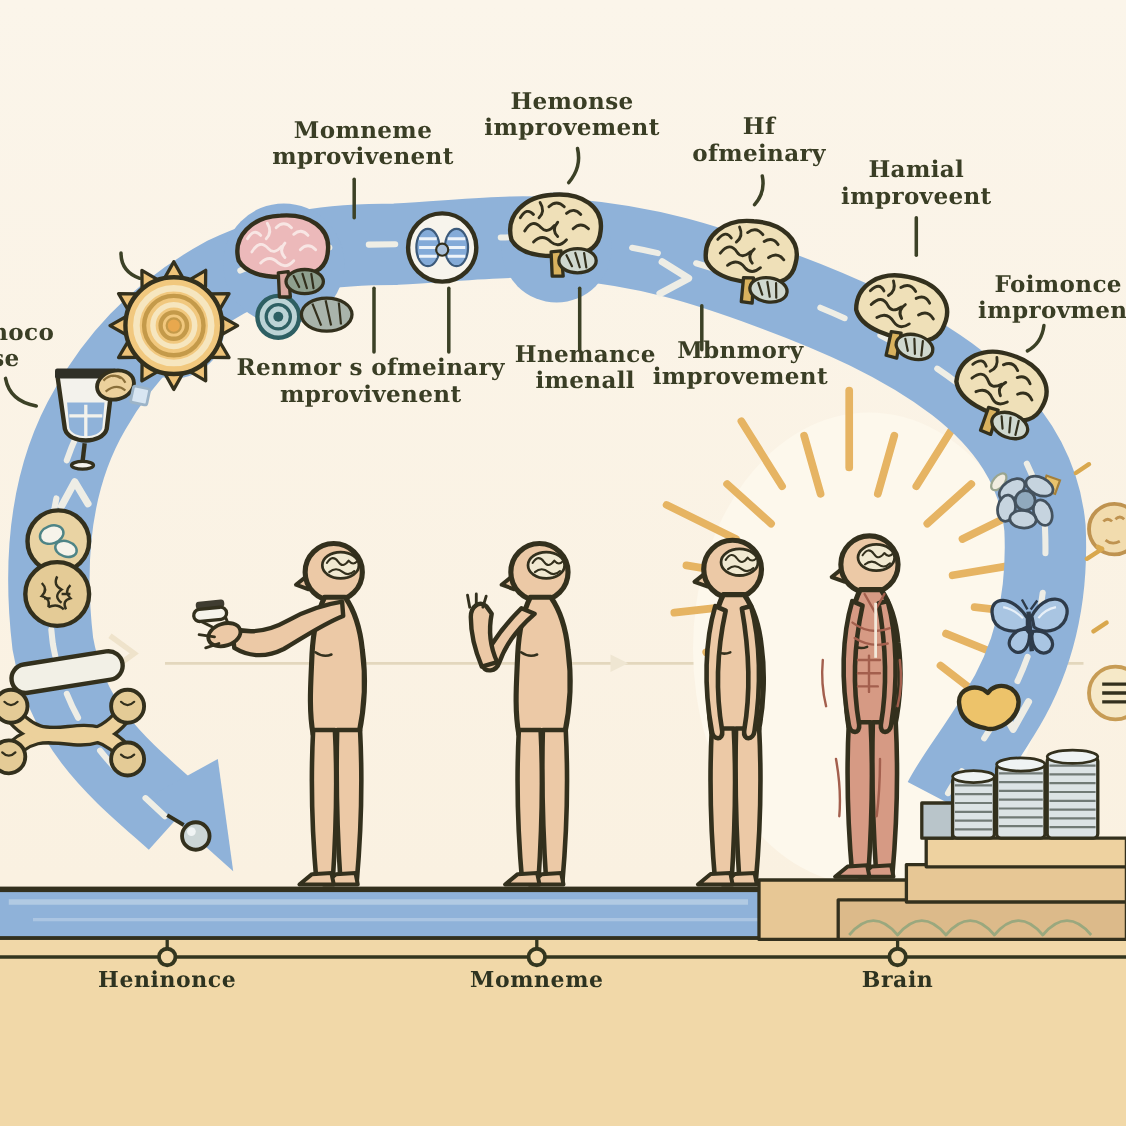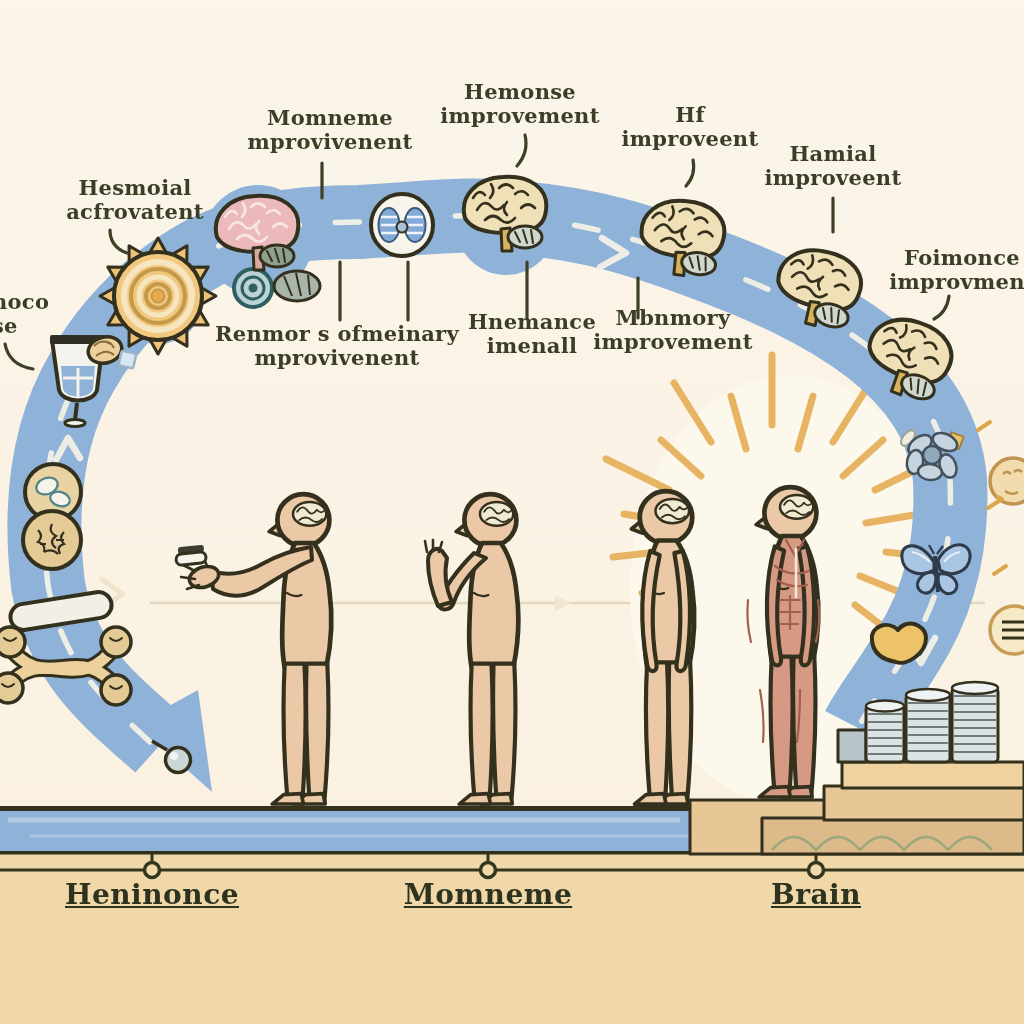--- a/index.html
+++ b/index.html
@@ -2,21 +2,21 @@
 <html><head>
 <meta charset="utf-8">
 <style>
   html,body{margin:0;padding:0;}
   body{width:1024px;height:1024px;overflow:hidden;background:#faf2e4;}
   #stage{position:relative;width:1024px;height:1024px;background:linear-gradient(#fbf5ea,#faf1e1 78%);font-family:"DejaVu Serif",serif;}
   #art{position:absolute;left:0;top:0;}
   .lbl{position:absolute;transform:translateX(-50%);text-align:center;white-space:pre-line;
        font-weight:700;font-size:21px;line-height:1.14;color:#3a3e25;letter-spacing:.3px;}
   .lbl.left{transform:none;text-align:left;}
-  .tick-lbl{position:absolute;transform:translateX(-50%);font-weight:700;font-size:28px;color:#2e3320;letter-spacing:.5px;text-decoration:underline;}
+  .tick-lbl{position:absolute;transform:translateX(-50%);font-weight:700;font-size:20px;color:#2e3320;letter-spacing:.5px;}
 </style>
 </head>
 <body>
 
 <div id="stage">
 
 <svg id="art" width="1024" height="1024" viewBox="0 0 1024 1024">
   <defs>
     <g id="brainSym" stroke-linecap="round" stroke-linejoin="round">
       <path d="M10,50 C4,28 22,10 48,9 C74,7 94,20 91,42 C90,55 81,63 67,62 C49,67 19,66 10,50 Z" fill="var(--cortex,#efe0b8)" stroke="#33301d" stroke-width="4"></path>
@@ -304,28 +304,26 @@
     <line x1="833" y1="198" x2="833" y2="232"></line>
     <path d="M949,296 Q947,312 934,319"></path>
     <line x1="340" y1="262" x2="340" y2="320"></line>
     <line x1="408" y1="262" x2="408" y2="320"></line>
     <line x1="527" y1="262" x2="527" y2="318"></line>
     <line x1="638" y1="278" x2="638" y2="318"></line>
     <path d="M5,344 Q9,365 33,369"></path>
   </g>
 </svg>
 
-<div class="lbl" style="left:135px;top:176px">Hesmoial
-acfrovatent</div>
 <div class="lbl" style="left:330px;top:106px">Momneme
 mprovivenent</div>
 <div class="lbl" style="left:520px;top:80px">Hemonse
 improvement</div>
 <div class="lbl" style="left:690px;top:103px">Hf
-improveent</div>
+ofmeinary</div>
 <div class="lbl" style="left:833px;top:142px">Hamial
 improveent</div>
 <div class="lbl" style="left:962px;top:246px">Foimonce
 improvment</div>
 <div class="lbl" style="left:337px;top:322px">Renmor s ofmeinary
 mprovivenent</div>
 <div class="lbl" style="left:532px;top:310px">Hnemance
 imenall</div>
 <div class="lbl" style="left:673px;top:306px">Mbnmory
 improvement</div>

